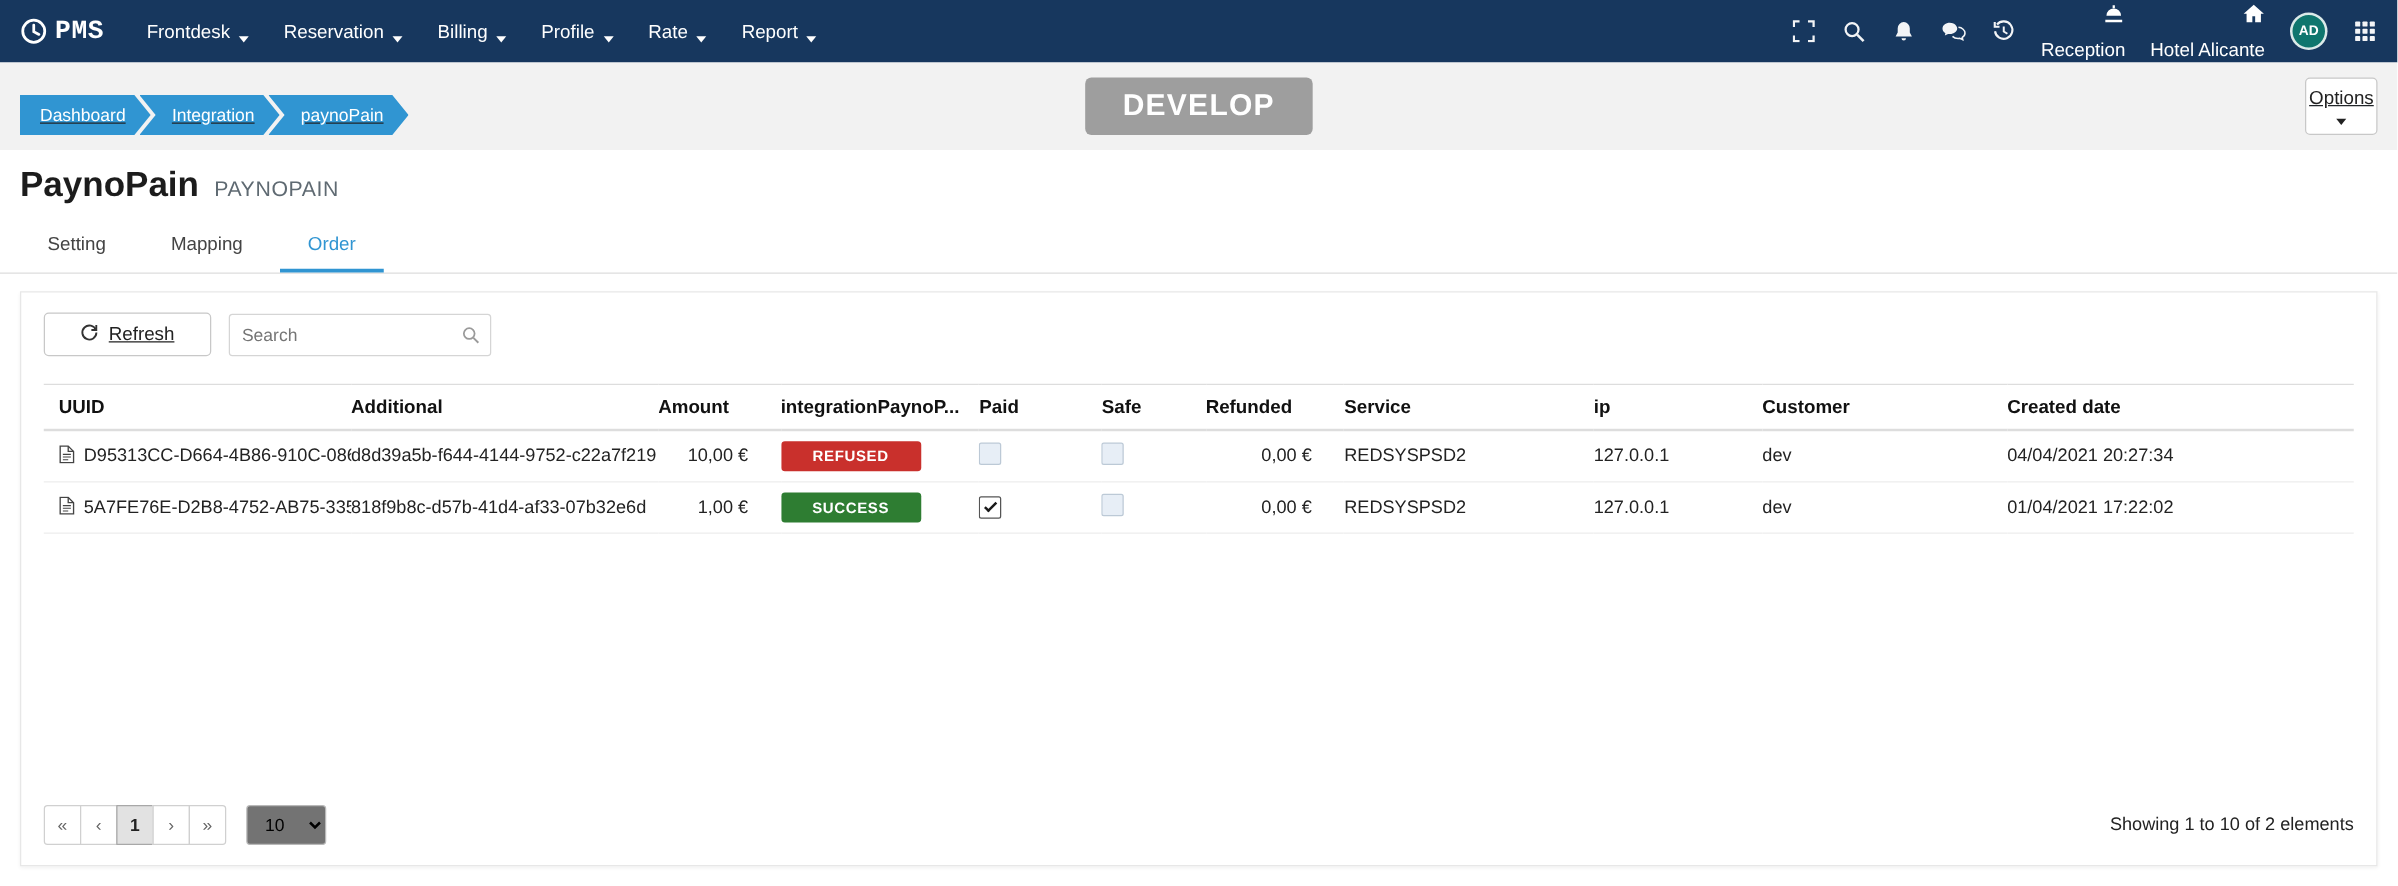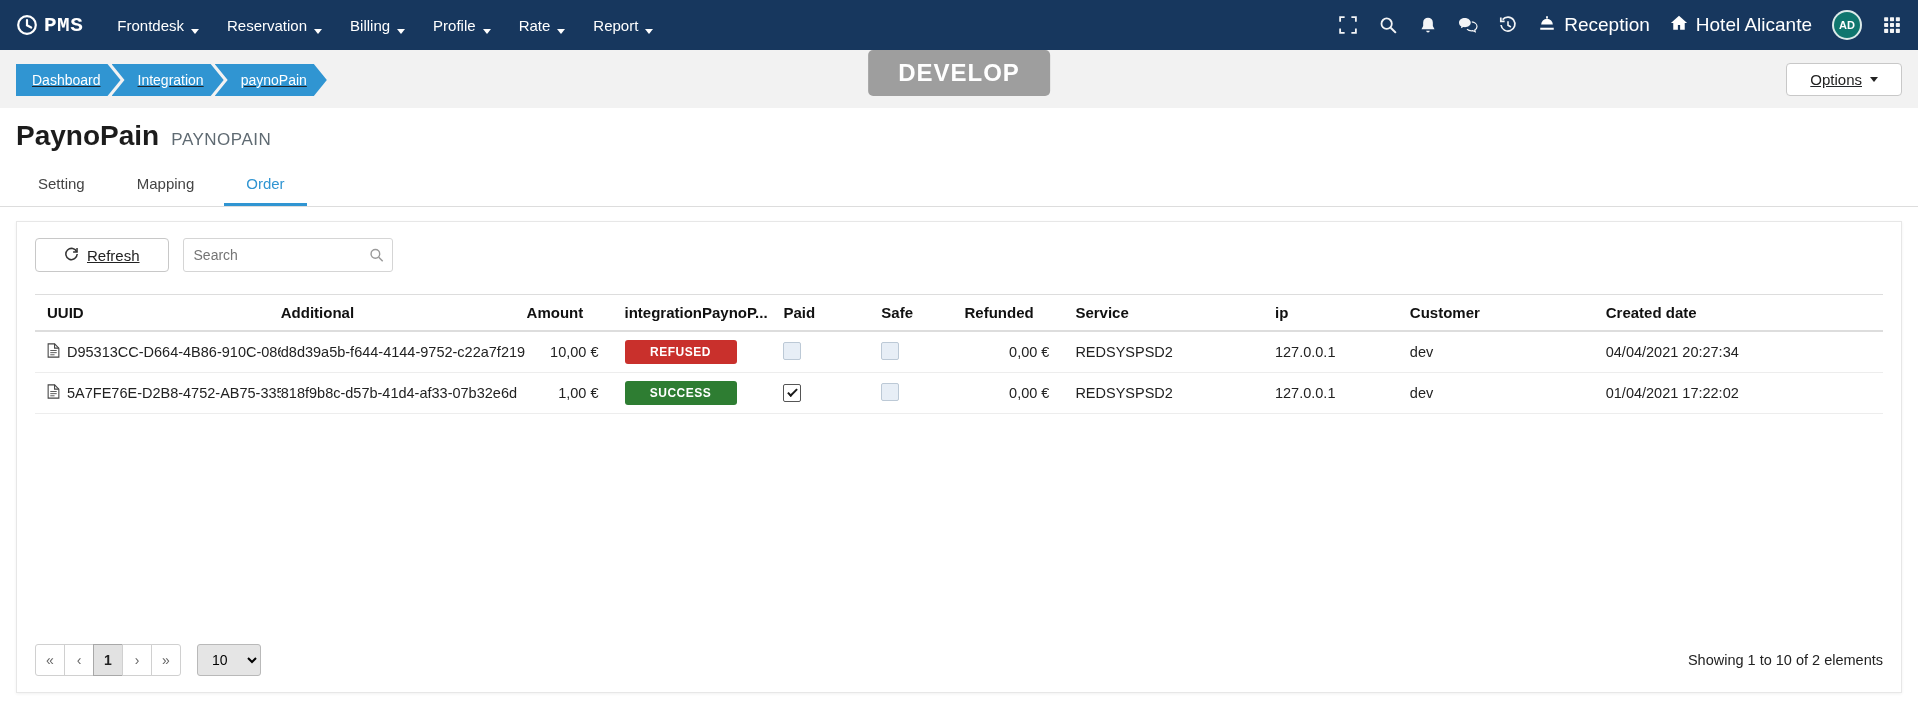--- a/index.html
+++ b/index.html
@@ -27,21 +27,21 @@
   .brand svg { display: block; }
   .nav-menu { display: flex; align-items: center; margin-left: 22px; gap: 4px; }
   .nav-item {
     color: #ffffff; font-size: 15px; padding: 8px 12px; border-radius: 3px;
     display: flex; align-items: flex-end; gap: 7px; cursor: pointer; white-space: nowrap;
   }
   .caret { width: 0; height: 0; border-left: 4.5px solid transparent; border-right: 4.5px solid transparent; border-top: 5px solid #fff; display: inline-block; }
   .nav-right { margin-left: auto; display: flex; align-items: center; gap: 20px; }
   .nav-icon { width: 20px; height: 20px; display: flex; align-items: center; justify-content: center; cursor: pointer; opacity: .95; }
   .nav-icon svg { display: block; }
-  .nav-label-item { display: flex; align-items: center; gap: 8px; font-size: 19px; cursor: pointer; white-space: nowrap; }
+  .nav-label-item { display: flex; align-items: flex-end; gap: 8px; font-size: 15px; cursor: pointer; white-space: nowrap; flex-direction: column; }
   .avatar {
     width: 30px; height: 30px; border-radius: 50%; background: #0f766e;
     border: 2px solid rgba(255,255,255,.85); color: #fff; font-size: 11px; font-weight: bold;
     display: flex; align-items: center; justify-content: center; cursor: pointer;
   }
 
   
   .crumb-band {
     background: #f2f2f2;
     padding: 12px 16px;
@@ -64,22 +64,22 @@
     padding-left: 26px; margin-left: -12px;
   }
   .env-badge {
     position: absolute; left: 50%; transform: translateX(-50%);
     background: #9e9e9e; color: #ffffff; font-weight: bold; font-size: 24px; letter-spacing: 1px;
     padding: 9px 30px; border-radius: 5px;
   }
   .options-btn {
     margin-left: auto;
     background: #ffffff; border: 1px solid #c8c8c8; border-radius: 4px;
-    padding: 7px 23px; font-size: 15px; color: #222; cursor: pointer;
-    display: flex; align-items: center; gap: 8px;
+    padding: 7px 2px; font-size: 15px; color: #222; cursor: pointer;
+    display: flex; align-items: center; gap: 8px; flex-direction: column;
   }
   .options-btn .caret { border-top-color: #222; }
 
   
   .title-row { padding: 12px 16px 4px 16px; flex: 0 0 auto; }
   .page-title { font-size: 28px; font-weight: bold; color: #1c1c1c; display: inline; }
   .page-subtitle { font-size: 17px; color: #5f6a72; margin-left: 8px; letter-spacing: .5px; }
   .tabs { display: flex; border-bottom: 1px solid #dddddd; padding: 0 16px; gap: 8px; flex: 0 0 auto; margin-top: 8px; }
   .tab {
     padding: 11px 22px; font-size: 15px; color: #444; cursor: pointer; border-bottom: 3px solid transparent;
@@ -144,21 +144,21 @@
   .page-btn {
     min-width: 30px; height: 32px; border: 1px solid #d0d0d0; background: #fff; color: #666;
     display: flex; align-items: center; justify-content: center; font-size: 14px; cursor: pointer; margin-left: -1px;
   }
   .page-btn:first-child { border-radius: 3px 0 0 3px; margin-left: 0; }
   .page-btn:last-child { border-radius: 0 3px 3px 0; }
   .page-btn.current { background: #e2e2e2; border-color: #a8a8a8; color: #222; font-weight: bold; }
   .page-size { margin-left: 16px; }
   .page-size select {
     font-family: inherit; font-size: 14px; padding: 6px 10px; border: 1px solid #b9b9b9; border-radius: 3px;
-    background: #e5e5e5; cursor: pointer; min-width: 64px;
+    background: #737373; cursor: pointer; min-width: 64px;
   }
   .summary { margin-left: auto; font-size: 14.5px; color: #222; }
 </style>
 </head>
 <body>
 
 <header class="navbar">
   <div class="brand">
     <span>
       <svg width="22" height="22" viewBox="0 0 20 20">

